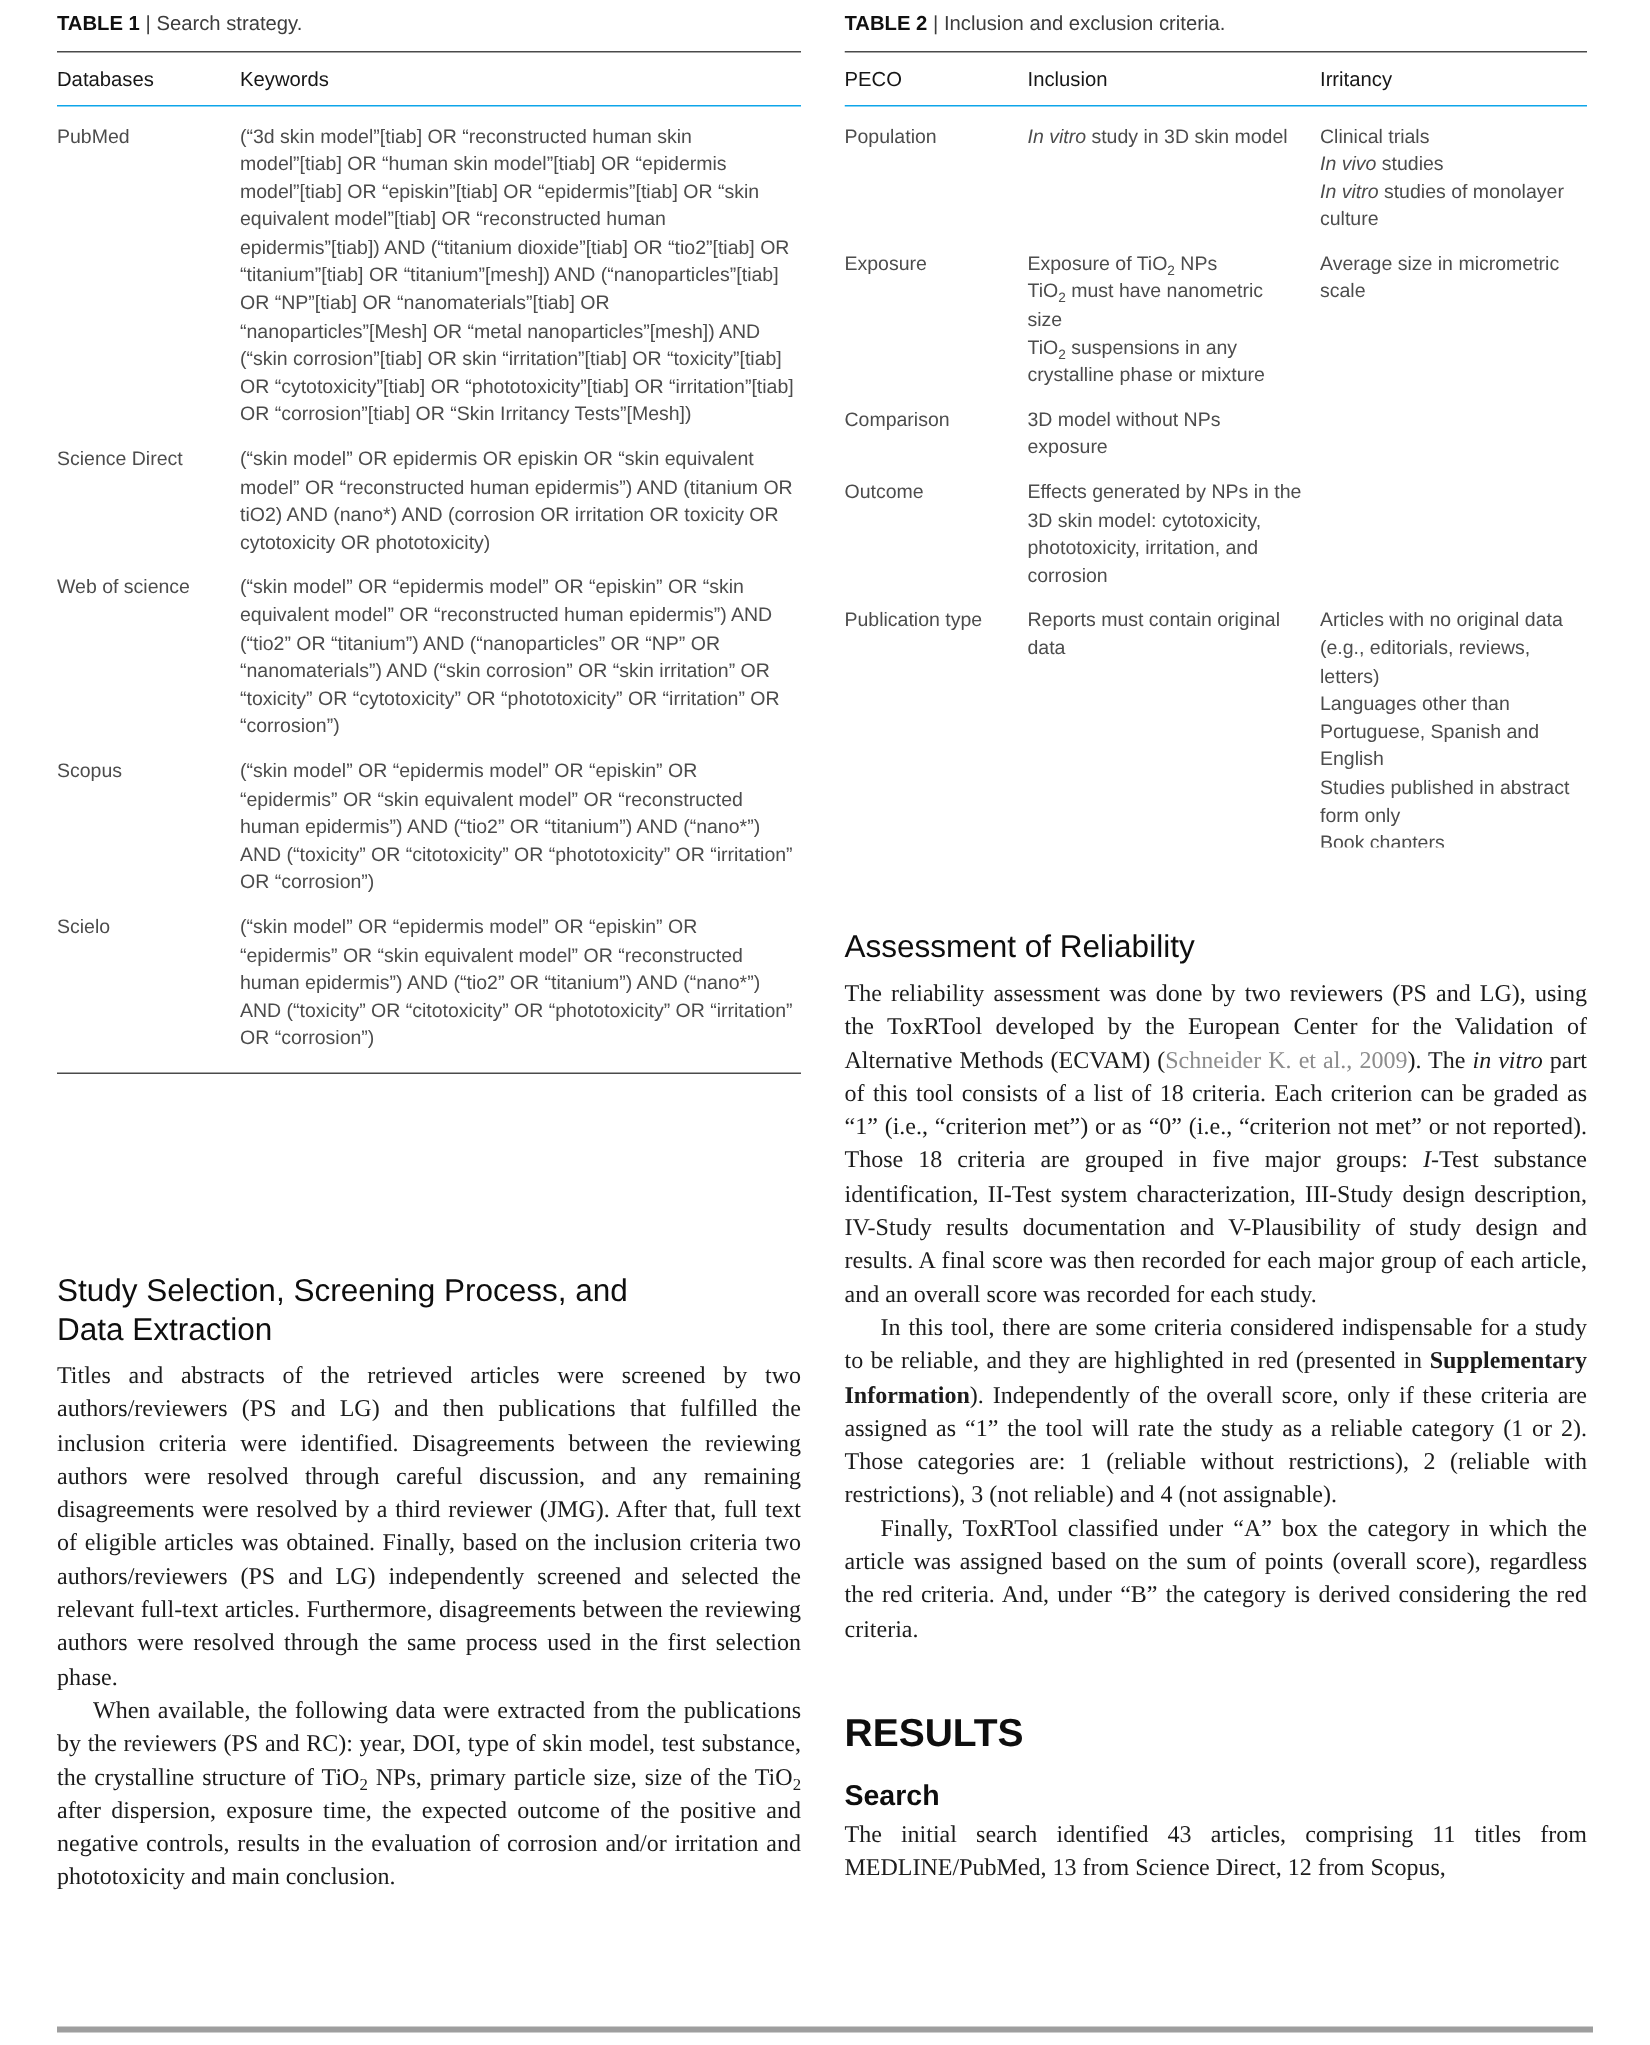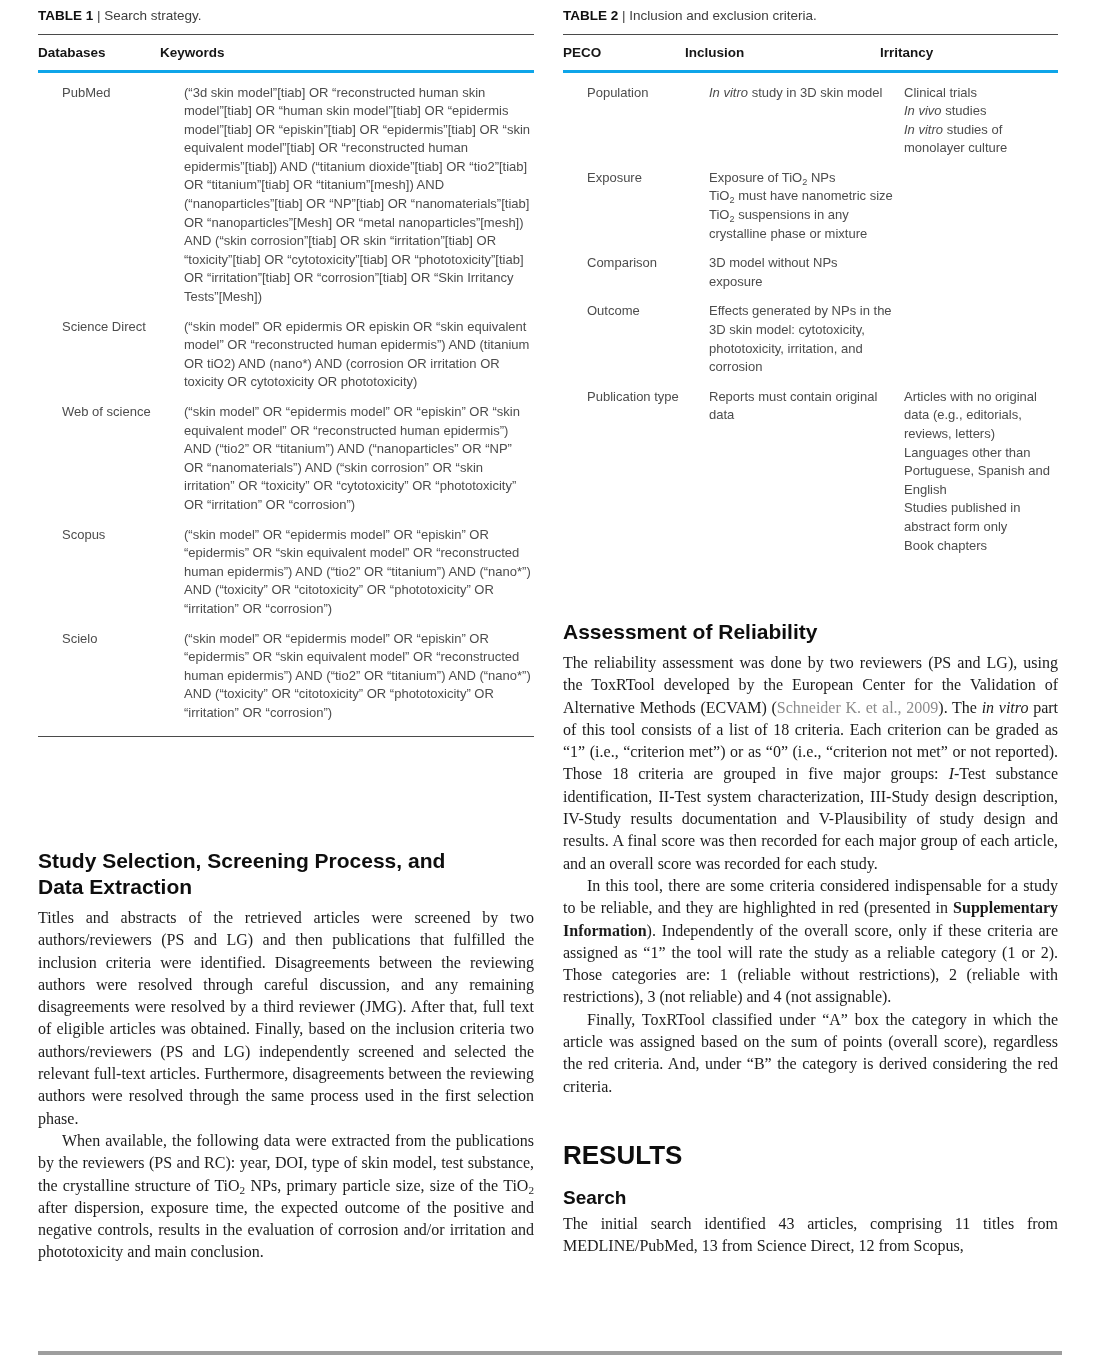--- a/index.html
+++ b/index.html
@@ -9,38 +9,38 @@
   }
   .col { position:absolute; top:8px; }
   .col-left  { left:38px;  width:496px; }
   .col-right { left:563px; width:495px; }
 
   
   .tbl-block { }
   .tbl-title { font-size:13.5px; color:#3d3d3d; padding-bottom:11px; }
   .tbl-title .t-bold { font-weight:bold; color:#101010; }
   .tbl { border-top:1px solid #4a4a4a; border-bottom:1px solid #4a4a4a; }
-  .tbl-header { display:grid; padding:10px 0; border-bottom:3px solid #0ea5e9;
-    font-weight:bold; color:#161616; font-size:13.5px; }
+  .tbl-header { display:grid; padding:10px 0; border-bottom:1px solid #0ea5e9;
+    font-weight:normal; color:#161616; font-size:13.5px; }
   .tbl-body { padding:5px 0 8px 0; }
-  .row { display:grid; font-size:13px; line-height:18.6px; color:#4c4c4c; padding:5.5px 0;margin-left:24px; }
+  .row { display:grid; font-size:13px; line-height:18.6px; color:#4c4c4c; padding:5.5px 0; }
   .t1 .tbl-header, .t1 .row { grid-template-columns:122px 1fr; }
   .t2 .tbl-header, .t2 .row { grid-template-columns:122px 195px 1fr; }
   .cell { padding-right:12px; }
   .cell:last-child { padding-right:2px; }
   .t-fixed-left  { height:754px; overflow:hidden; }
   .t-fixed-right { height:557px; overflow:hidden; }
 
   
   .serif { font-family:"Liberation Serif", serif; font-size:16px; line-height:22.3px;
     color:#1c1c1c; text-align:justify; }
   .serif p { margin:0; }
   .serif p.indent { text-indent:24px; }
   .h-section { font-family:"Liberation Sans", sans-serif; font-size:21px; line-height:26px;
-    font-weight:bold; color:#0e0e0e; margin:0 0 7px 0; }
+    font-weight:normal; color:#0e0e0e; margin:0 0 7px 0; }
   .h-results { font-family:"Liberation Sans", sans-serif; font-size:26px; font-weight:bold;
     color:#0e0e0e; margin:42px 0 0 0; }
   .h-sub { font-family:"Liberation Sans", sans-serif; font-size:19px; font-weight:bold;
     color:#0e0e0e; margin:16px 0 4px 0; }
   .gap-left  { height:86px; }
   .gap-right { height:54px; }
 
   .citation { color:#8c8c8c; cursor:pointer;font-family:Liberation Serif, serif; }
   sub { font-size:70%; line-height:0; position:relative; top:3px; vertical-align:baseline; }
 
@@ -114,20 +114,21 @@
         </div>
         <div class="tbl-body">
           <div class="row">
             <div class="cell">Population</div>
             <div class="cell"><i>In vitro</i> study in 3D skin model</div>
             <div class="cell">Clinical trials<br><i>In vivo</i> studies<br><i>In vitro</i> studies of monolayer culture</div>
           </div>
           <div class="row">
             <div class="cell">Exposure</div>
             <div class="cell">Exposure of TiO<sub>2</sub> NPs<br>TiO<sub>2</sub> must have nanometric size<br>TiO<sub>2</sub> suspensions in any crystalline phase or mixture</div>
+            <div class="cell">Average size in micrometric scale</div>
           </div>
           <div class="row">
             <div class="cell">Comparison</div>
             <div class="cell">3D model without NPs exposure</div>
             <div class="cell"></div>
           </div>
           <div class="row">
             <div class="cell">Outcome</div>
             <div class="cell">Effects generated by NPs in the 3D skin model: cytotoxicity, phototoxicity, irritation, and corrosion</div>
           </div>

